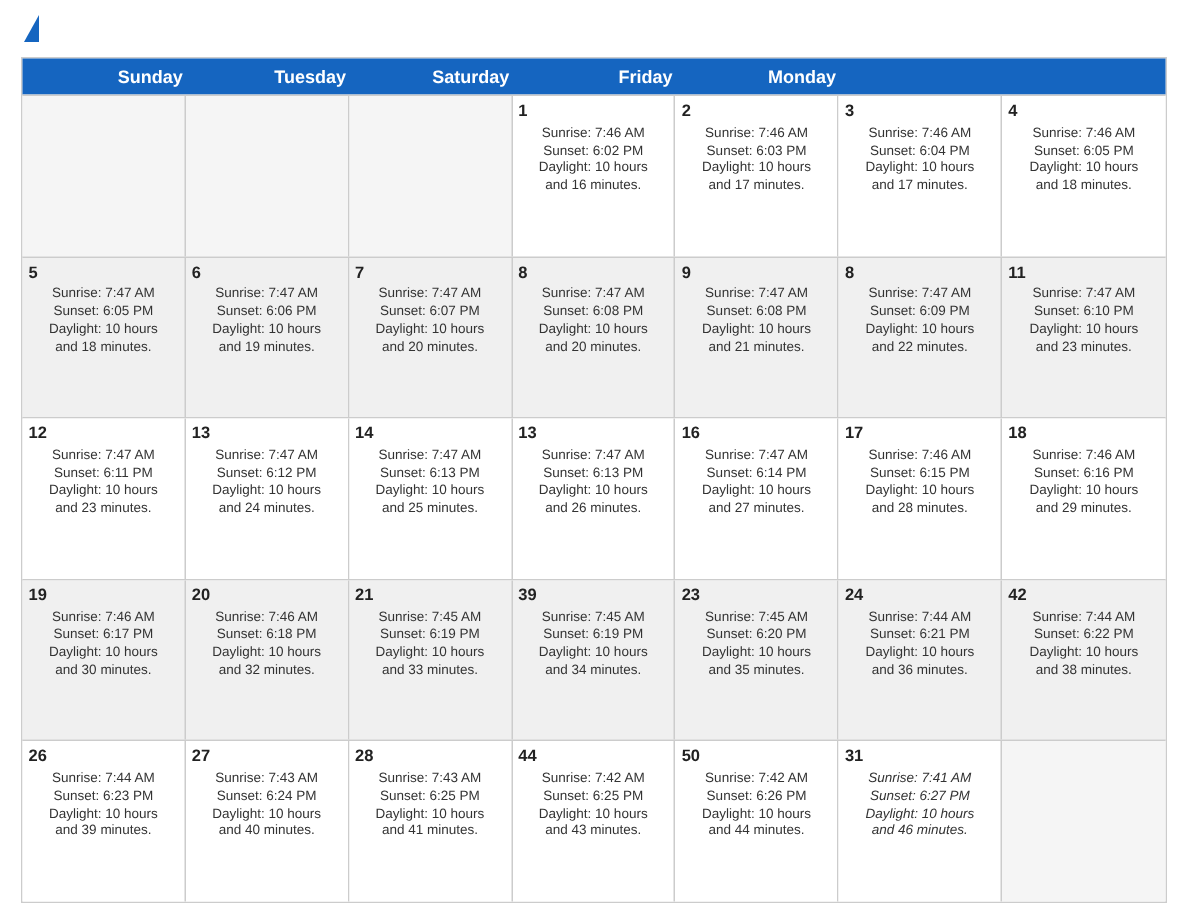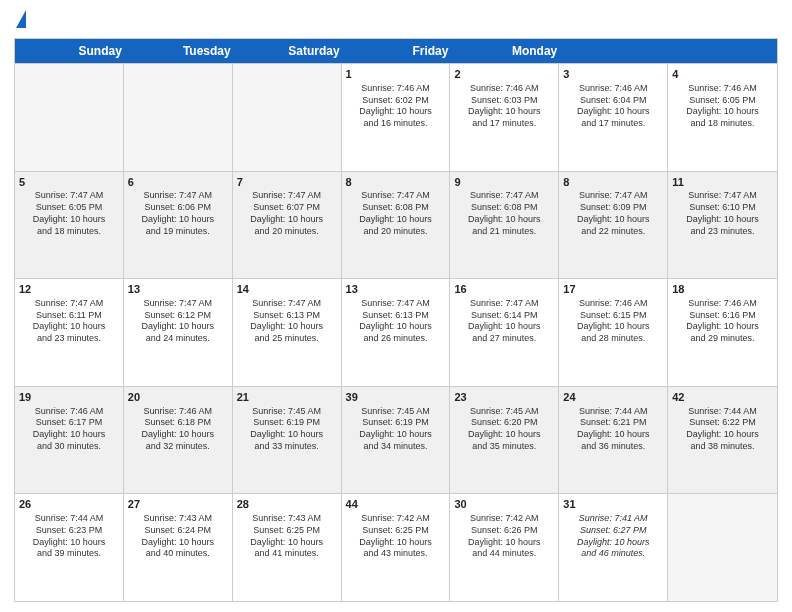--- a/index.html
+++ b/index.html
@@ -360,21 +360,21 @@
 and 41 minutes.</div>
           </div>
           <div class="cal-cell">
             <div class="day-number">44</div>
             <div class="cell-info" style="white-space: pre-line;">Sunrise: 7:42 AM
 Sunset: 6:25 PM
 Daylight: 10 hours
 and 43 minutes.</div>
           </div>
           <div class="cal-cell">
-            <div class="day-number">30</div>
+            <div class="day-number">50</div>
             <div class="cell-info" style="white-space: pre-line;">Sunrise: 7:42 AM
 Sunset: 6:26 PM
 Daylight: 10 hours
 and 44 minutes.</div>
           </div>
           <div class="cal-cell">
             <div class="day-number">31</div>
             <div class="cell-info" style="white-space: pre-line; font-style: italic;">Sunrise: 7:41 AM
 Sunset: 6:27 PM
 Daylight: 10 hours

